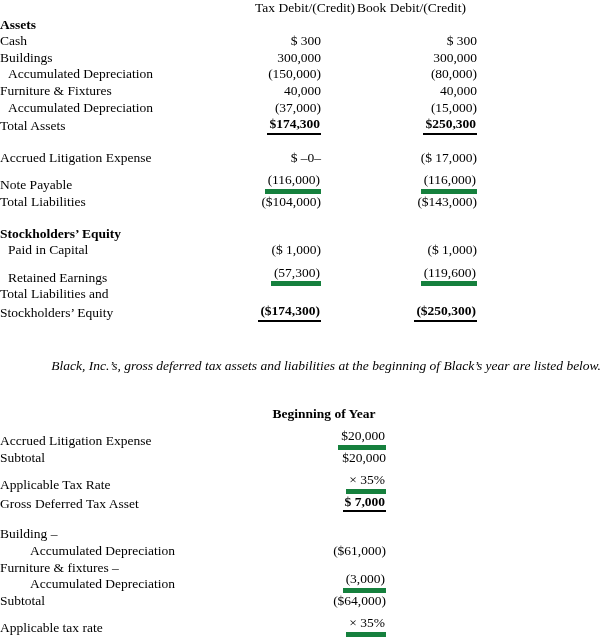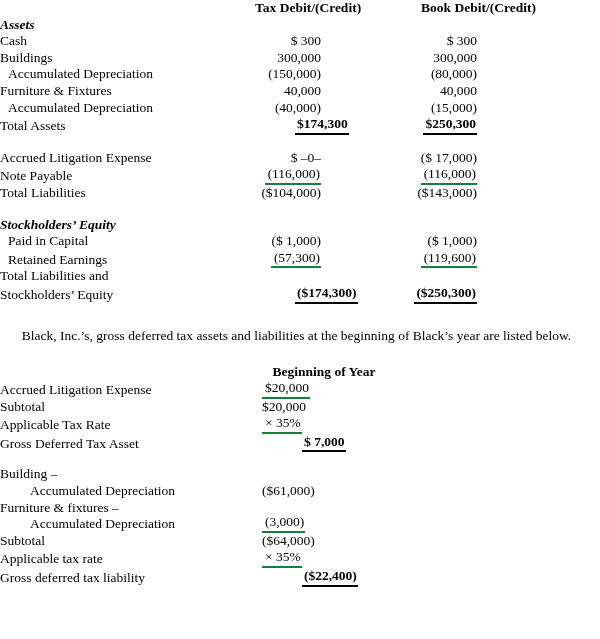--- a/index.html
+++ b/index.html
@@ -37,72 +37,72 @@
     height: 16.6px;
     white-space: nowrap;
   }
   .c-label { width: 255px; text-align: left; }
   .c-tax   { width: 66px;  text-align: right; }
   .c-gap   { width: 36px; }
   .c-book  { width: 120px; text-align: right; }
   .c-tail  { width: 123px; }
 
   .hdr {
-    font-weight: bold;
-    text-align: center;
+    font-weight: normal;
+    text-align: left;
     line-height: 18px;
     height: 18px;
   }
   .sec-head {
     font-weight: bold;
-    font-style: italic;
   }
   .indent { padding-left: 8px !important; }
   .indent2 { padding-left: 30px !important; }
 
   
   .u1 {
     display: inline-block;
-    border-bottom: 2px solid #15803d;
+    border-bottom: 5px solid #15803d;
     padding: 0 1px 0 3px;
+    margin-top: 6px;
   }
   .tot {
     display: inline-block;
     font-weight: bold;
     border-bottom: 2px solid #000;
     padding: 0 1px 0 2px;
-    margin-left: 40px;
   }
 
   .spacer-row td { height: 15px; line-height: 15px; }
 
   
   .para {
-    margin: 4px;
+    margin: 16px;
     width: 585px;
     line-height: 18px;
-    text-align: center;
+    text-align: right;
+    font-style: italic;
   }
 
   
   .dt {
     border-collapse: collapse;
     width: 600px;
     table-layout: fixed;
     padding-left: 24px;
   }
   .dt td {
     padding: 0;
     vertical-align: bottom;
     line-height: 16.6px;
     height: 16.6px;
     white-space: nowrap;
   }
   .d-label { width: 262px; text-align: left; }
-  .d-val   { width: 124px; }
+  .d-val   { width: 124px; text-align: right; }
   .d-tail  { width: 214px; }
   .d-hdr {
     font-weight: bold;
     text-align: center;
     line-height: 18px;
     height: 18px;
   }
   .mid { vertical-align: middle; }
 </style>
 </head>
@@ -156,21 +156,21 @@
       </tr>
       <tr>
         <td>Furniture &amp; Fixtures</td>
         <td class="c-tax">40,000</td>
         <td></td>
         <td class="c-book">40,000</td>
         <td></td>
       </tr>
       <tr>
         <td class="indent">Accumulated  Depreciation</td>
-        <td class="c-tax">(40,000)</td>
+        <td class="c-tax">(37,000)</td>
         <td></td>
         <td class="c-book">(15,000)</td>
         <td></td>
       </tr>
       <tr>
         <td>Total Assets</td>
         <td class="c-tax"><span class="tot">$174,300</span></td>
         <td></td>
         <td class="c-book"><span class="tot">$250,300</span></td>
         <td></td>

